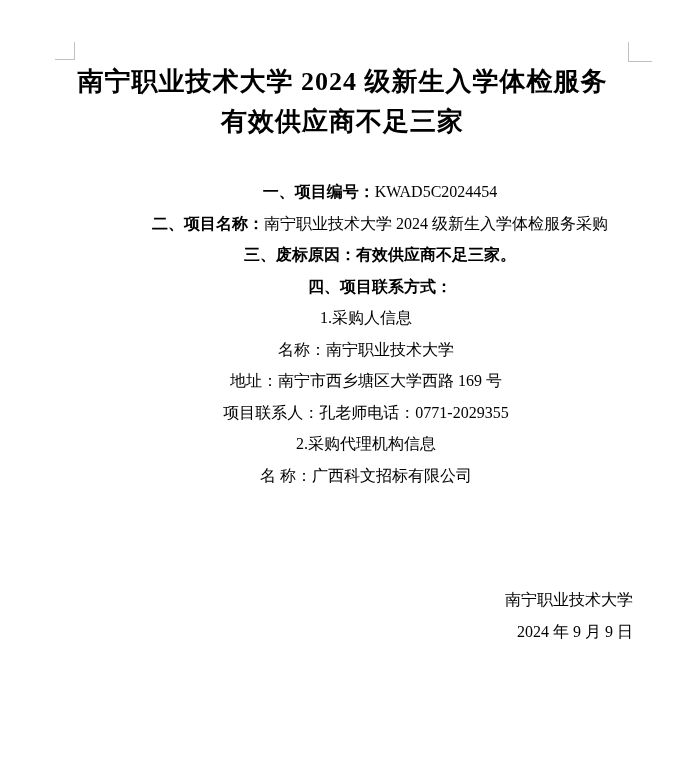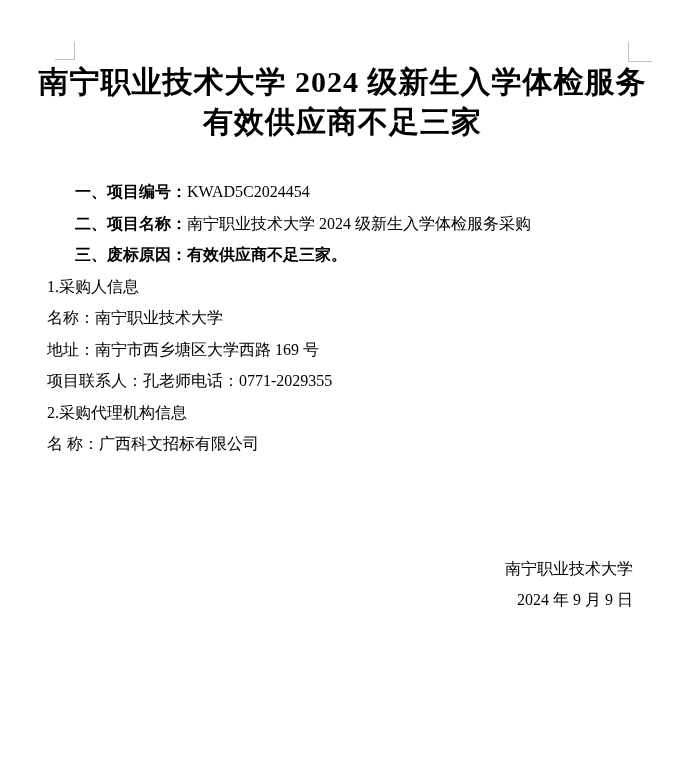--- a/index.html
+++ b/index.html
@@ -28,31 +28,31 @@
     left: 628px;
     top: 42px;
     width: 24px;
     height: 20px;
     border-left: 1px solid #c0c0c0;
     border-bottom: 1px solid #c0c0c0;
   }
   .doc-title {
     padding-top: 62px;
     text-align: center;
-    font-size: 30px;
+    font-size: 26px;
     font-weight: bold;
     line-height: 40px;
     letter-spacing: 1px;
   }
   .doc-body {
     margin-top: 34px;
     font-size: 16px;
     line-height: 31.5px;
   }
-  .doc-body p { margin: 0; }
+  .doc-body p { margin: 0; text-align: center; }
   .item-line { padding-left: 75px; }
   .item-label { font-weight: bold; }
   .item-value { font-weight: normal; }
   .item-value.bold { font-weight: bold; margin-top: 8px; }
   .detail-line { padding-left: 47px; }
   .phone-part { }
   .signature {
     margin-top: 93px;
     font-size: 16px;
     line-height: 31.5px;
@@ -75,20 +75,21 @@
   </div>
 
   <div class="doc-body">
 
     <p class="item-line"><span class="item-label">一、项目编号：</span><span class="item-value">KWAD5C2024454</span></p>
 
     <p class="item-line"><span class="item-label">二、项目名称：</span><span class="item-value">南宁职业技术大学 2024 级新生入学体检服务采购</span></p>
 
     <p class="item-line"><span class="item-label">三、废标原因：</span><span class="item-value bold">有效供应商不足三家。</span></p>
 
+    <p class="item-line"><span class="item-label">四、项目联系方式：</span></p>
 
     <p class="detail-line">1.采购人信息</p>
     <p class="detail-line">名称：南宁职业技术大学</p>
     <p class="detail-line">地址：南宁市西乡塘区大学西路 169 号</p>
     <p class="detail-line"><span>项目联系人：孔老师</span><span class="phone-part">电话：0771-2029355</span></p>
 
     <p class="detail-line">2.采购代理机构信息</p>
     <p class="detail-line">名 称：广西科文招标有限公司</p>
 
   </div>

